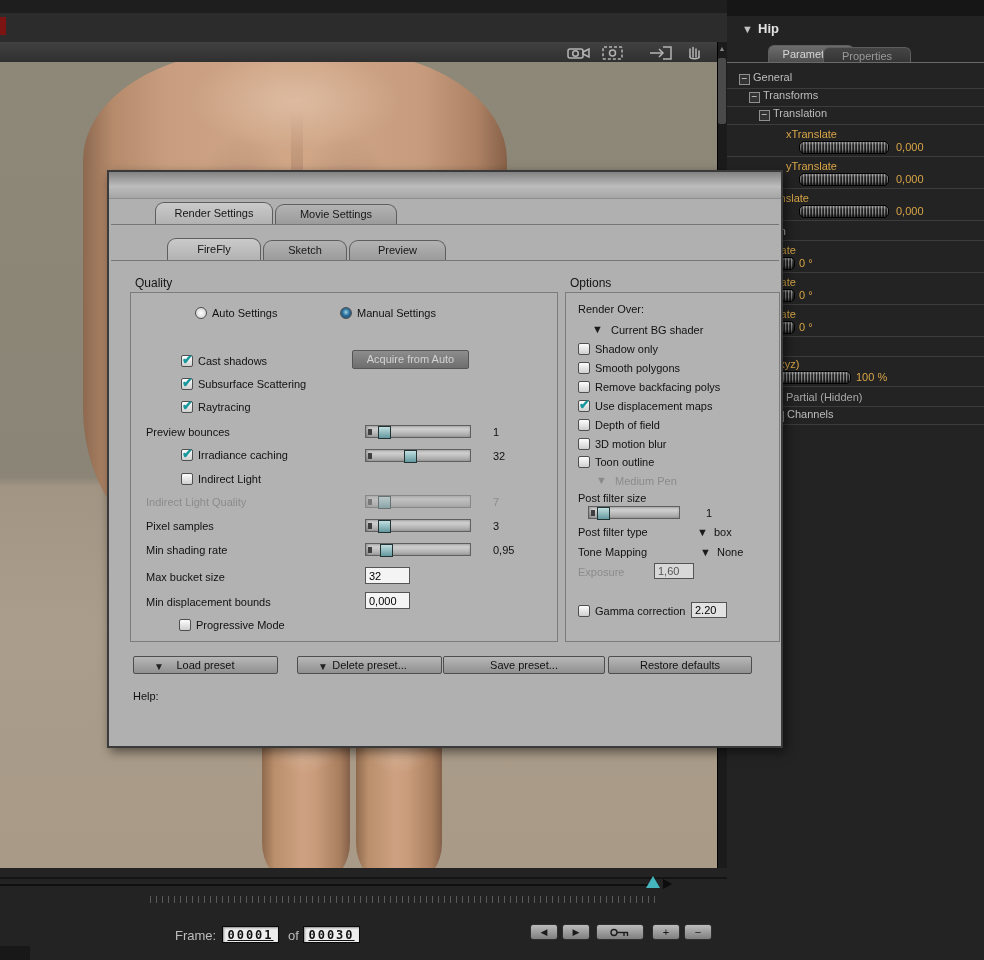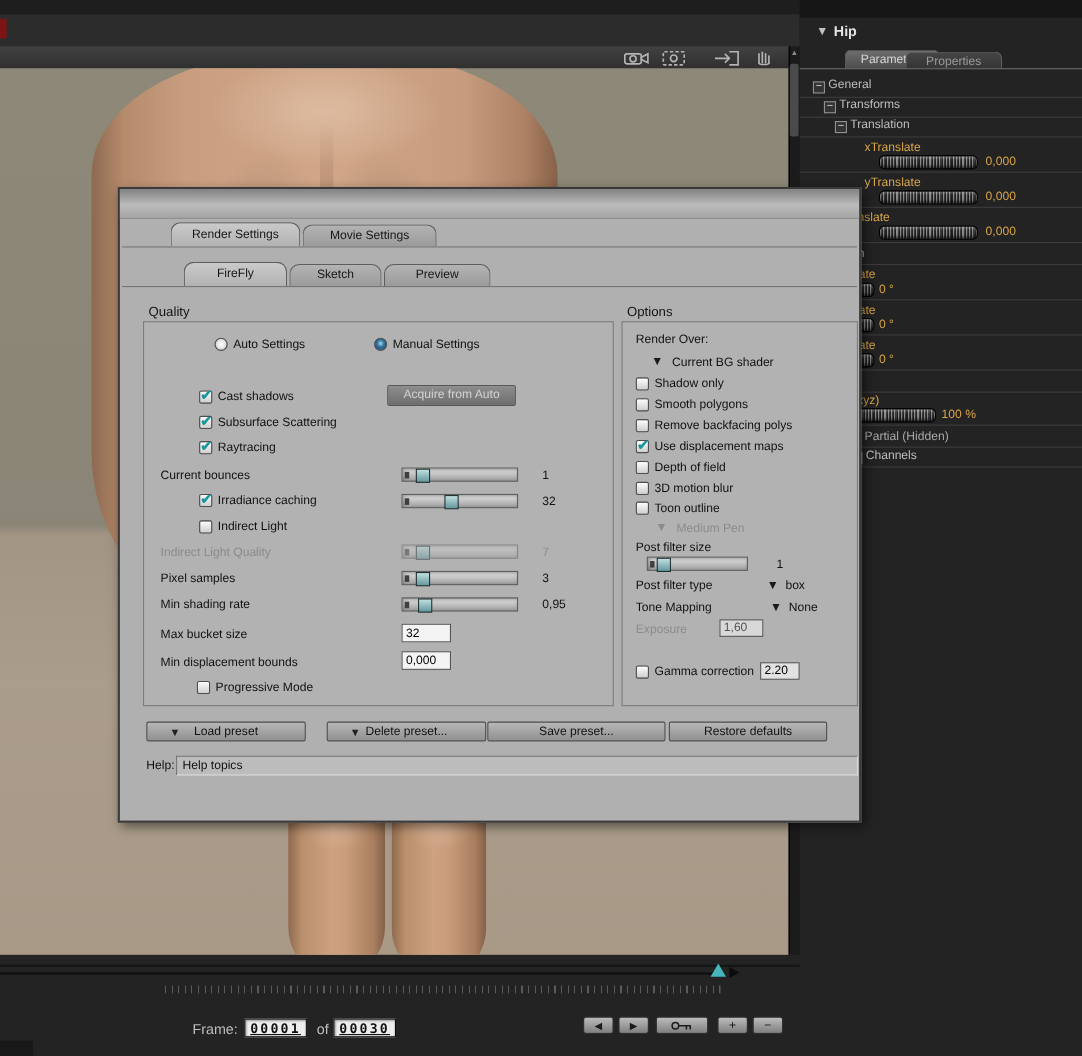--- a/index.html
+++ b/index.html
@@ -294,21 +294,21 @@
         </span>
       <span class="lbl" style="left:67px;top:85px;">Subsurface Scattering</span>
 
       <span class="cb on" style="left:50px;top:108px;">
           <span class="ckm">✔</span>
         </span>
       <span class="lbl" style="left:67px;top:108px;">Raytracing</span>
 
       <div class="btn darkb" style="left:221px;top:57px;width:117px;height:19px;line-height:17px;"><span>Acquire from Auto</span></div>
 
-      <span class="lbl" style="left:15px;top:133px;">Current bounces</span>
+      <span class="lbl" style="left:15px;top:133px;">Preview bounces</span>
       <span class="sld" style="left:234px;top:132px;">
           <span class="nub"></span>
           <span class="hnd" style="left:12px;"></span>
         </span>
       <span class="lbl" style="left:362px;top:133px;">1</span>
 
       <span class="cb on" style="left:50px;top:156px;">
           <span class="ckm">✔</span>
         </span>
       <span class="lbl" style="left:67px;top:156px;">Irradiance caching</span>
@@ -417,17 +417,16 @@
       <span>Delete preset...</span>
     </div>
     <div class="btn" style="left:334px;top:484px;width:162px;height:18px;">
       <span>Save preset...</span>
     </div>
     <div class="btn" style="left:499px;top:484px;width:144px;height:18px;">
       <span>Restore defaults</span>
     </div>
 
     <span class="lbl" style="left:24px;top:518px;">Help:</span>
-    <div class="hfield" style="left:51px;top:515px;width:620px;height:18px;"><span>Help topics</span></div>
 
   </div>
 
 </div>
 
 </body></html>

